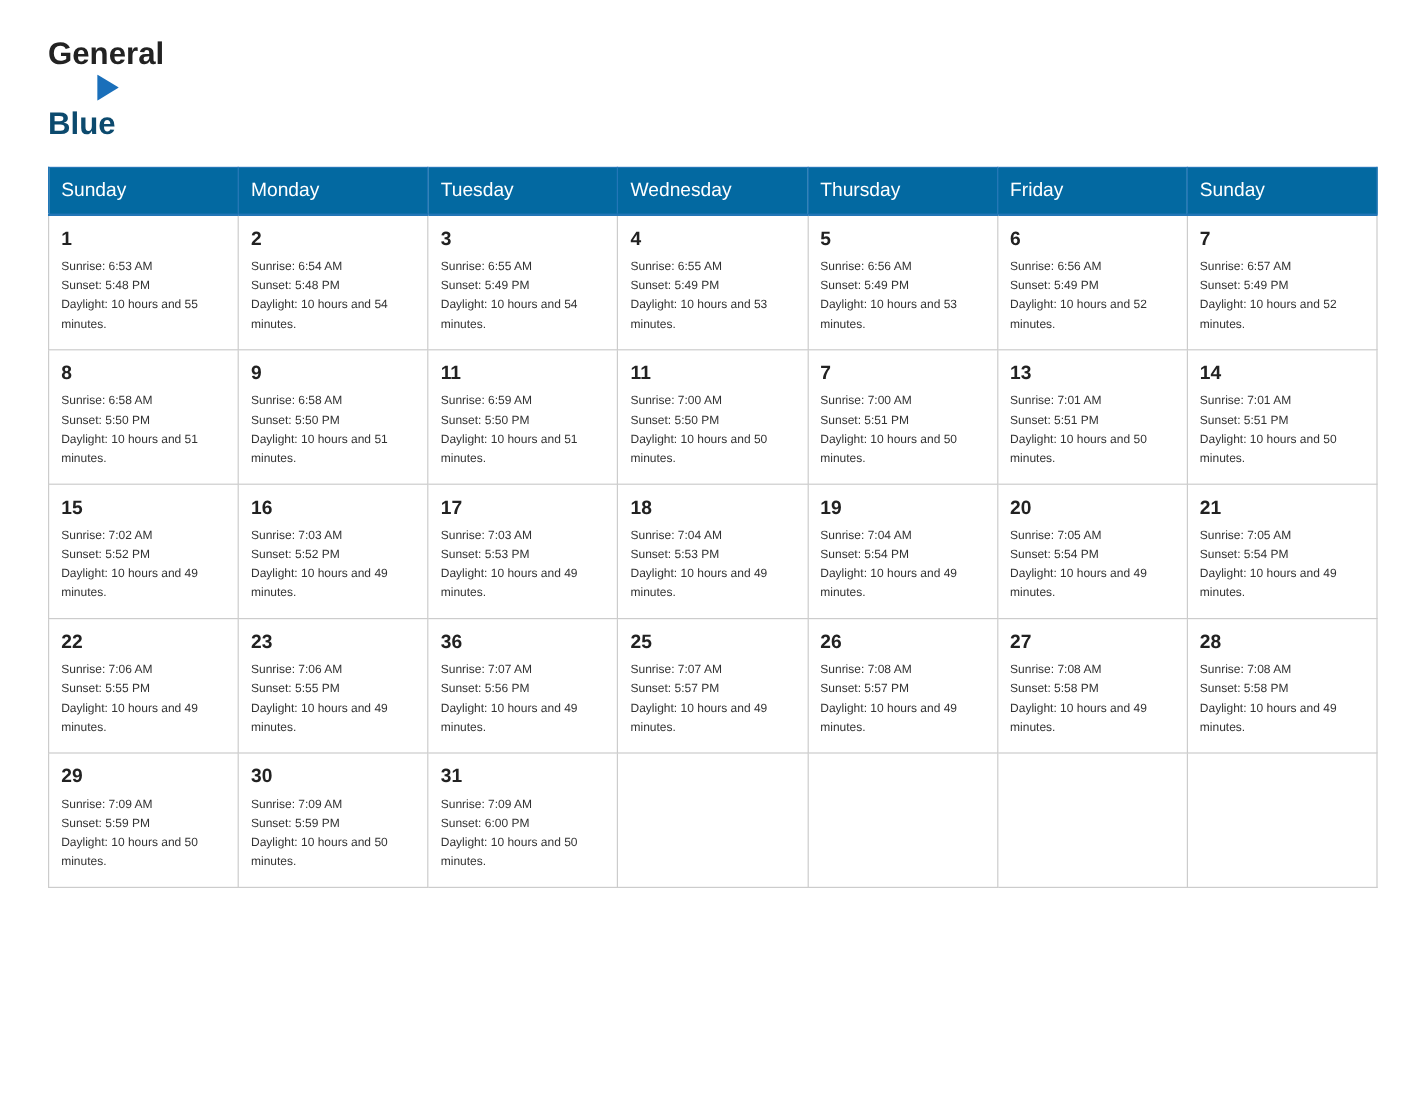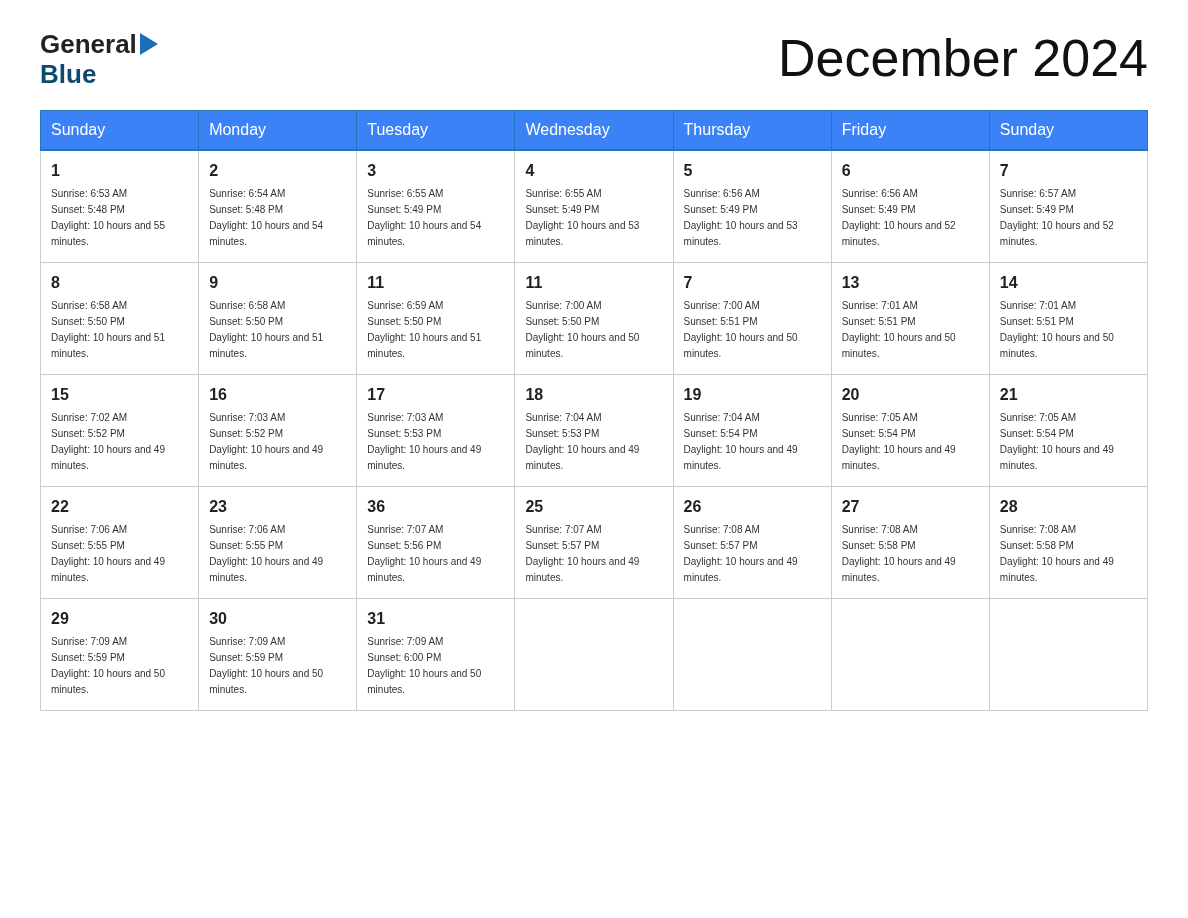--- a/index.html
+++ b/index.html
@@ -51,21 +51,21 @@
       color: #444;
       font-style: italic;
       margin-top: 4px;
     }
     table {
       width: 100%;
       border-collapse: collapse;
       table-layout: fixed;
     }
     thead tr th {
-      background-color: #3b82f6;
+      background-color: #0369a1;
       color: #fff;
       font-size: 16px;
       font-weight: normal;
       padding: 10px 10px;
       text-align: left;
       border: 1px solid #2376b7;
     }
     tbody tr td {
       vertical-align: top;
       padding: 8px 10px 12px 10px;
@@ -95,33 +95,32 @@
     .empty-cell {
       background: #fff;
     }
   </style>
 </head>
 <body>
 
 <div class="header-area">
   <div class="logo">
     <div class="logo-stack">
-      <div style="display:flex;align-items:center;">
+      <div style="display:flex;align-items:center;flex-direction:column;">
         <span class="logo-text-general">General</span>
         <div style="display:inline-block; margin-left:3px; margin-top:2px;">
           <svg width="18" height="22" viewBox="0 0 18 22">
             <polygon points="0,0 18,11 0,22" fill="#1a6fba"></polygon>
           </svg>
         </div>
       </div>
       <span class="logo-text-blue">Blue</span>
     </div>
   </div>
   <div class="title-area">
-    <div class="month-title">December 2024</div>
   </div>
 </div>
 
 <table>
   <thead>
     <tr>
     <th>Sunday</th>
         <th>Monday</th>
         <th>Tuesday</th>
         <th>Wednesday</th>

